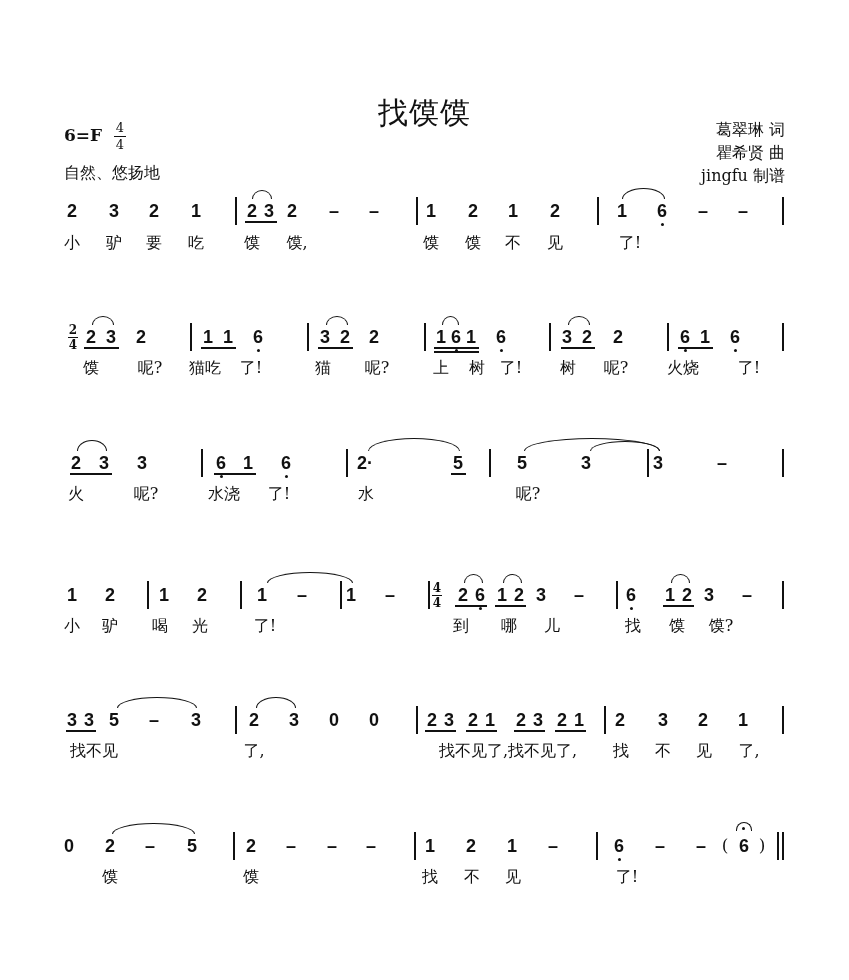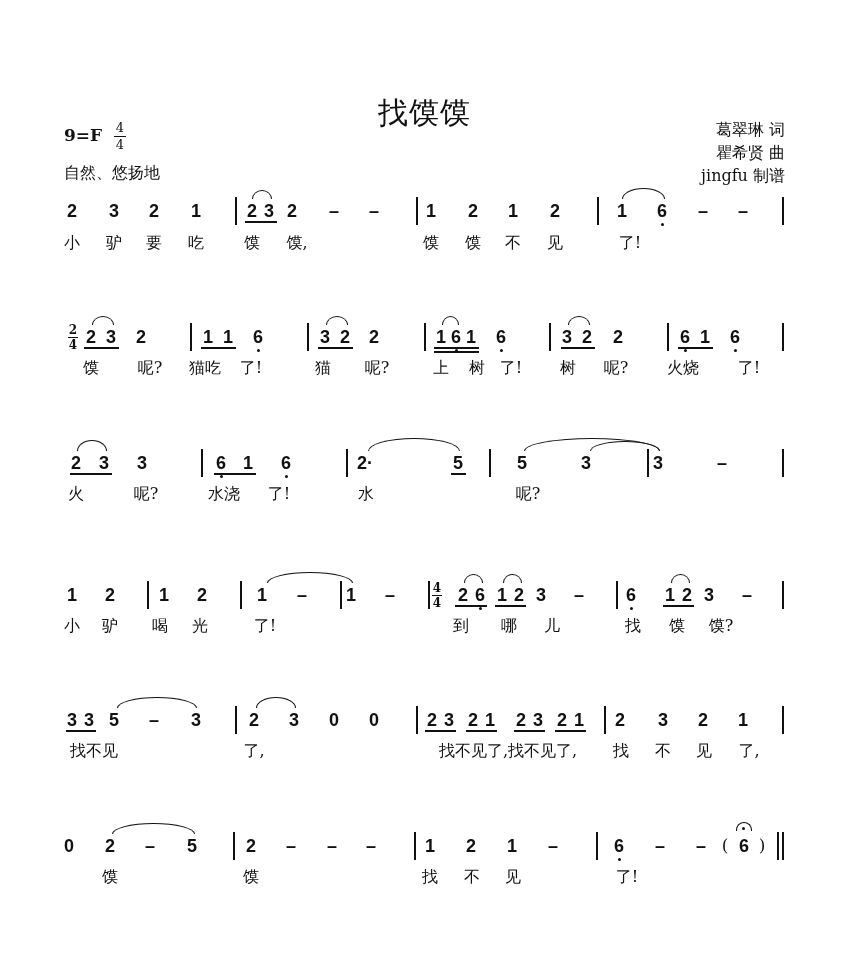--- a/index.html
+++ b/index.html
@@ -19,21 +19,21 @@
   .slur{position:absolute;border:1.5px solid #111;border-bottom:none;border-radius:50% 50% 0 0 / 100% 100% 0 0;}
   .tsig{position:absolute;font-family:"DejaVu Serif","Liberation Serif",serif;font-weight:bold;font-size:12px;line-height:12px;text-align:center;width:10px;}
   .tsig .line{border-top:1px solid #111;margin:1px 0;}
   .fermata{position:absolute;width:14px;height:8px;border:1.5px solid #111;border-bottom:none;border-radius:8px 8px 0 0;}
   .fermata::after{content:"";position:absolute;left:5px;top:4px;width:3px;height:3px;border-radius:50%;background:#111;}
 </style>
 </head>
 <body>
 
 <div class="title">找馍馍</div>
-<div class="meta-left key">9=F</div>
+<div class="meta-left key">6=F</div>
 <div class="frac">
   <div>4</div>
   <div class="line"></div>
   <div>4</div>
 </div>
 <div class="meta-left tempo">自然、悠扬地</div>
 <div class="credits">
   <div>葛翠琳 词</div>
   <div>瞿希贤 曲</div>
   <div>jingfu 制谱</div>

